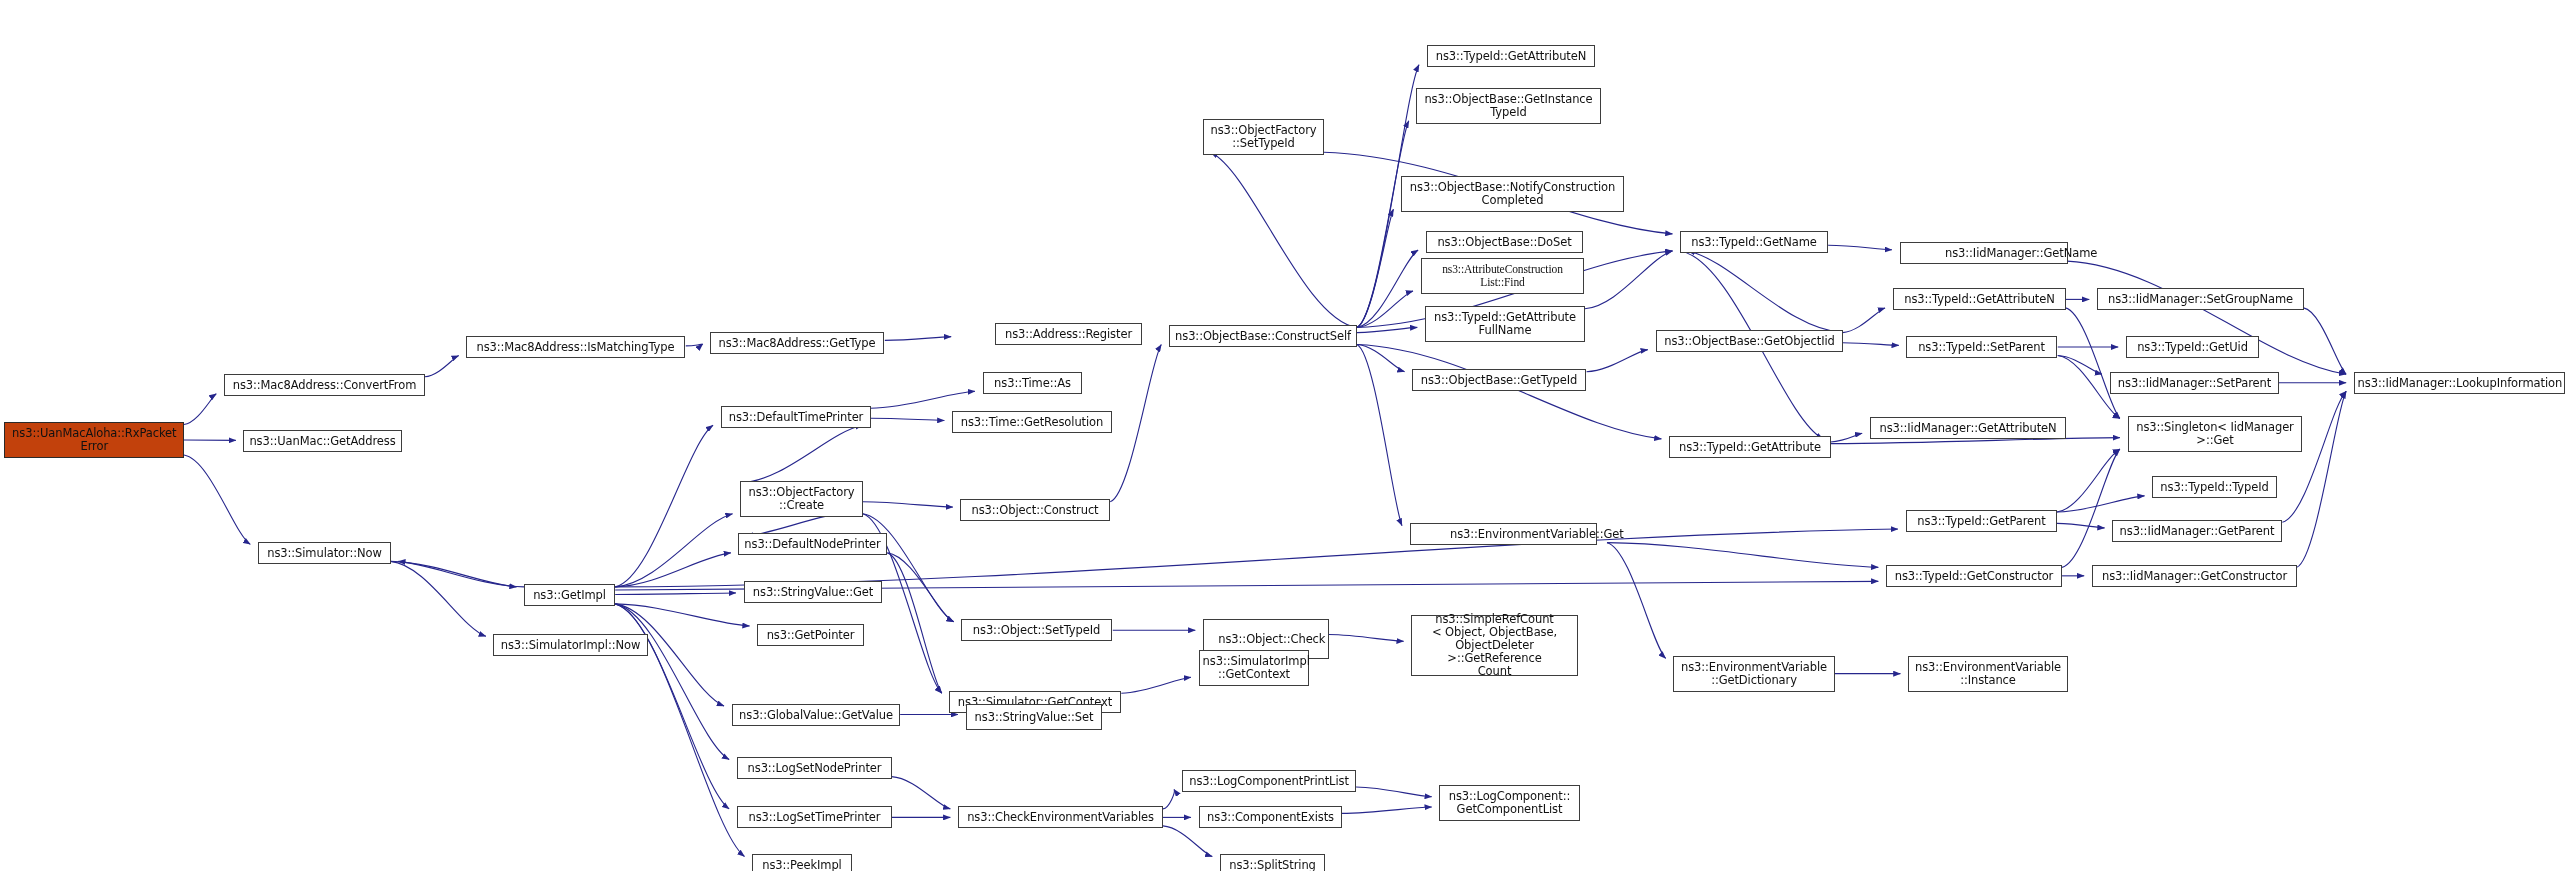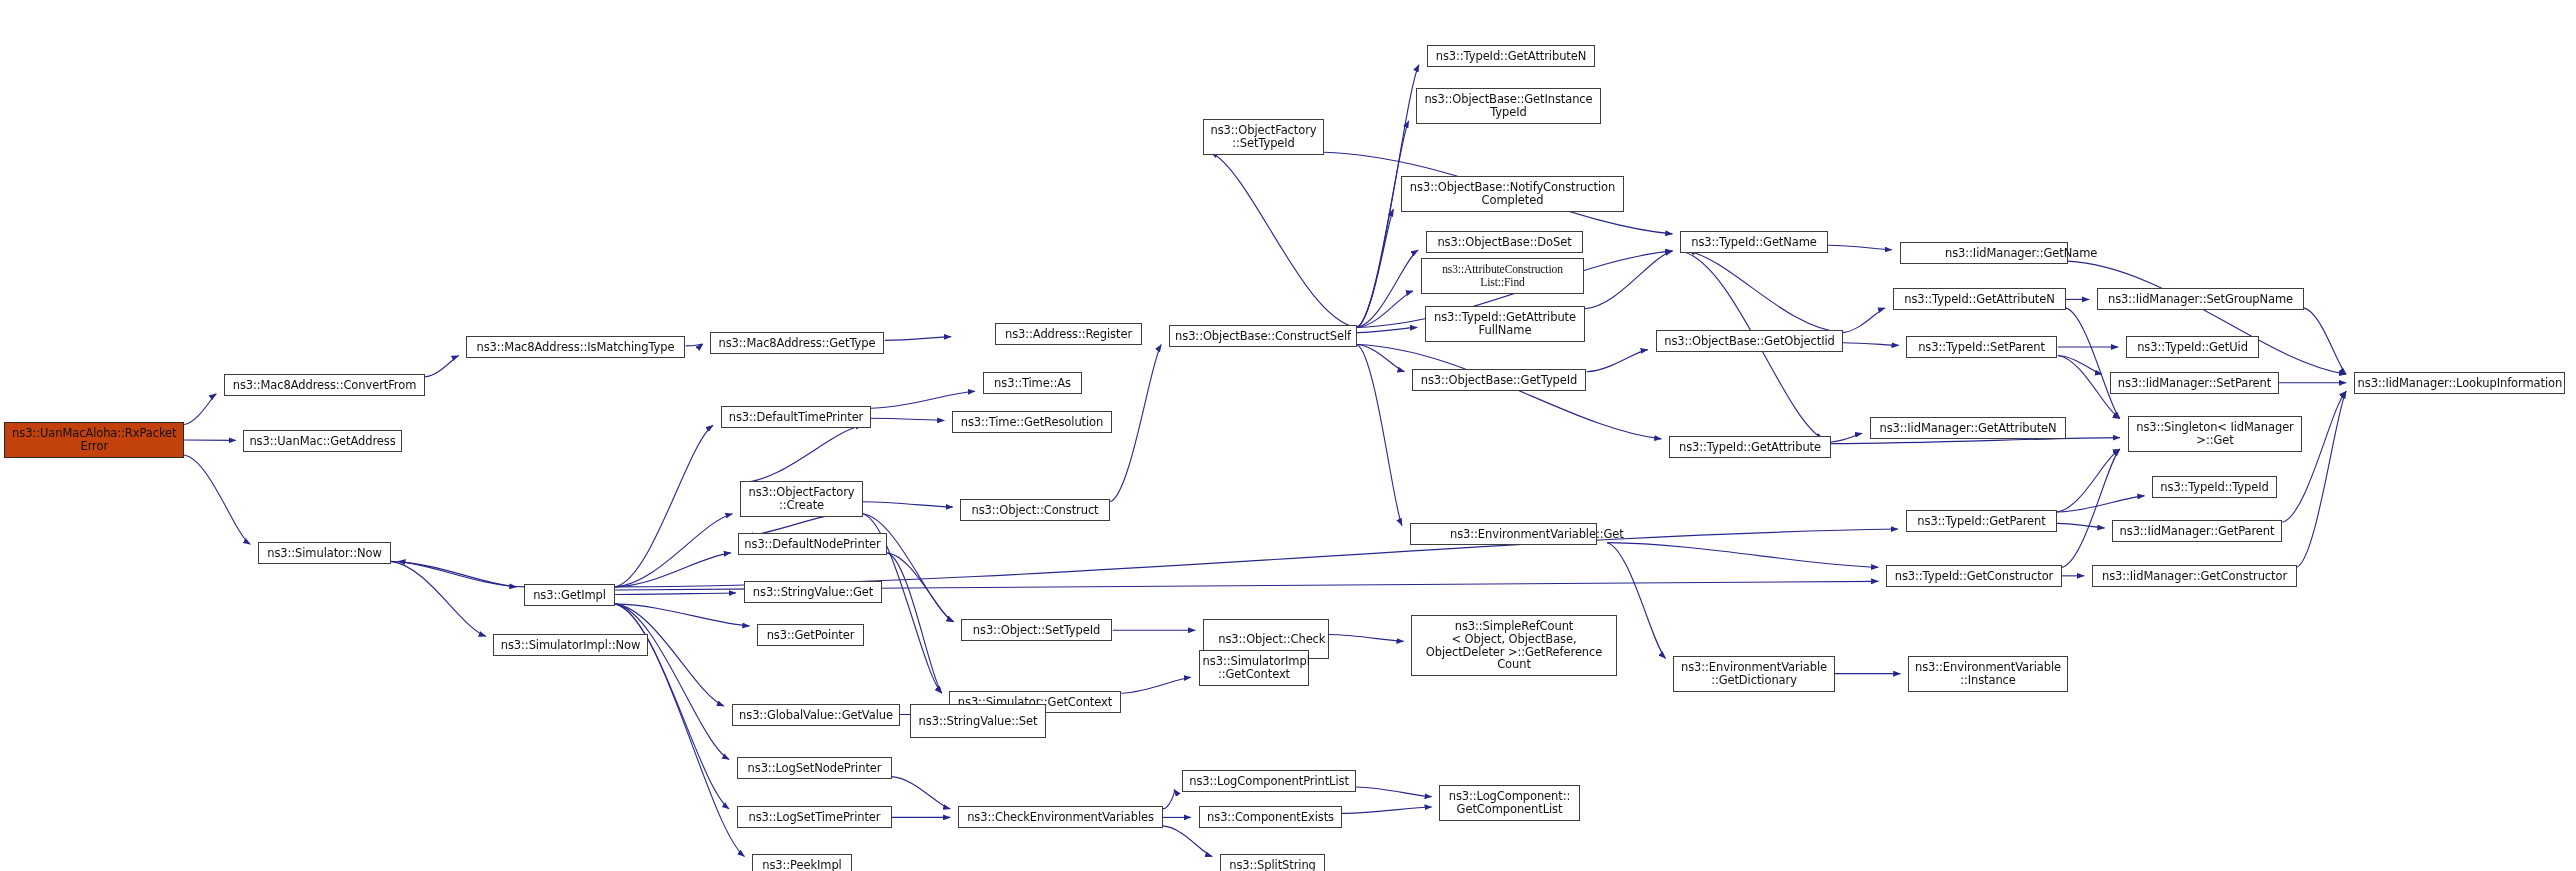--- a/index.html
+++ b/index.html
@@ -155,21 +155,21 @@
     <div class="node" style="left: 732px; top: 704px; width: 168px; height: 22px;"><span>ns3::GlobalValue::GetValue</span></div>
     <div class="node" style="left: 737px; top: 757px; width: 155px; height: 22px;"><span>ns3::LogSetNodePrinter</span></div>
     <div class="node" style="left: 737px; top: 806px; width: 155px; height: 22px;"><span>ns3::LogSetTimePrinter</span></div>
     <div class="node" style="left: 752px; top: 854px; width: 100px; height: 22px;"><span>ns3::PeekImpl</span></div>
     <div class="node" style="left: 959px; top: 323px; width: 147px; height: 22px; margin-left: 36px;"><span>ns3::Address::Register</span></div>
     <div class="node" style="left: 983px; top: 372px; width: 99px; height: 22px;"><span>ns3::Time::As</span></div>
     <div class="node" style="left: 952px; top: 411px; width: 160px; height: 22px;"><span>ns3::Time::GetResolution</span></div>
     <div class="node" style="left: 960px; top: 499px; width: 150px; height: 22px;"><span>ns3::Object::Construct</span></div>
     <div class="node" style="left: 961px; top: 619px; width: 151px; height: 22px;"><span>ns3::Object::SetTypeId</span></div>
     <div class="node" style="left: 949px; top: 691px; width: 172px; height: 22px;"><span>ns3::Simulator::GetContext</span></div>
-    <div class="node" style="left: 910px; top: 704px; width: 136px; height: 34px;"><span>ns3::StringValue::Set</span></div>
+    <div class="node" style="left: 966px; top: 704px; width: 136px; height: 26px;"><span>ns3::StringValue::Set</span></div>
     <div class="node" style="left: 958px; top: 806px; width: 205px; height: 22px;"><span>ns3::CheckEnvironmentVariables</span></div>
     <div class="node" style="left: 1169px; top: 325px; width: 188px; height: 22px;"><span>ns3::ObjectBase::ConstructSelf</span></div>
     <div class="node" style="left: 1203px; top: 619px; width: 126px; height: 40px; text-align: right;"><span>ns3::Object::Check</span></div>
     <div class="node" style="left: 1199px; top: 650px; width: 110px; height: 36px;"><span>ns3::SimulatorImpl
 ::GetContext</span></div>
     <div class="node" style="left: 1182px; top: 770px; width: 174px; height: 22px;"><span>ns3::LogComponentPrintList</span></div>
     <div class="node" style="left: 1199px; top: 806px; width: 143px; height: 22px;"><span>ns3::ComponentExists</span></div>
     <div class="node" style="left: 1220px; top: 854px; width: 105px; height: 22px;"><span>ns3::SplitString</span></div>
     <div class="node" style="left: 1427px; top: 45px; width: 168px; height: 22px;"><span>ns3::TypeId::GetAttributeN</span></div>
     <div class="node" style="left: 1416px; top: 88px; width: 185px; height: 36px;"><span>ns3::ObjectBase::GetInstance
@@ -178,21 +178,21 @@
 ::SetTypeId</span></div>
     <div class="node" style="left: 1401px; top: 176px; width: 223px; height: 36px;"><span>ns3::ObjectBase::NotifyConstruction
 Completed</span></div>
     <div class="node" style="left: 1426px; top: 231px; width: 157px; height: 22px;"><span>ns3::ObjectBase::DoSet</span></div>
     <div class="node" style="left: 1421px; top: 258px; width: 163px; height: 36px; font-family: Liberation Serif, serif;"><span>ns3::AttributeConstruction
 List::Find</span></div>
     <div class="node" style="left: 1425px; top: 306px; width: 160px; height: 36px;"><span>ns3::TypeId::GetAttribute
 FullName</span></div>
     <div class="node" style="left: 1412px; top: 369px; width: 174px; height: 22px;"><span>ns3::ObjectBase::GetTypeId</span></div>
     <div class="node" style="left: 1410px; top: 523px; width: 187px; height: 22px; padding-left: 39px;"><span>ns3::EnvironmentVariable::Get</span></div>
-    <div class="node" style="left: 1411px; top: 615px; width: 206px; height: 61px;"><span>ns3::SimpleRefCount
+    <div class="node" style="left: 1411px; top: 615px; width: 167px; height: 61px;"><span>ns3::SimpleRefCount
 &lt; Object, ObjectBase,
 ObjectDeleter &gt;::GetReference
 Count</span></div>
     <div class="node" style="left: 1439px; top: 785px; width: 141px; height: 36px;"><span>ns3::LogComponent::
 GetComponentList</span></div>
     <div class="node" style="left: 1680px; top: 231px; width: 148px; height: 22px;"><span>ns3::TypeId::GetName</span></div>
     <div class="node" style="left: 1656px; top: 330px; width: 187px; height: 22px;"><span>ns3::ObjectBase::GetObjectIid</span></div>
     <div class="node" style="left: 1669px; top: 436px; width: 162px; height: 22px;"><span>ns3::TypeId::GetAttribute</span></div>
     <div class="node" style="left: 1673px; top: 656px; width: 162px; height: 36px;"><span>ns3::EnvironmentVariable
 ::GetDictionary</span></div>

